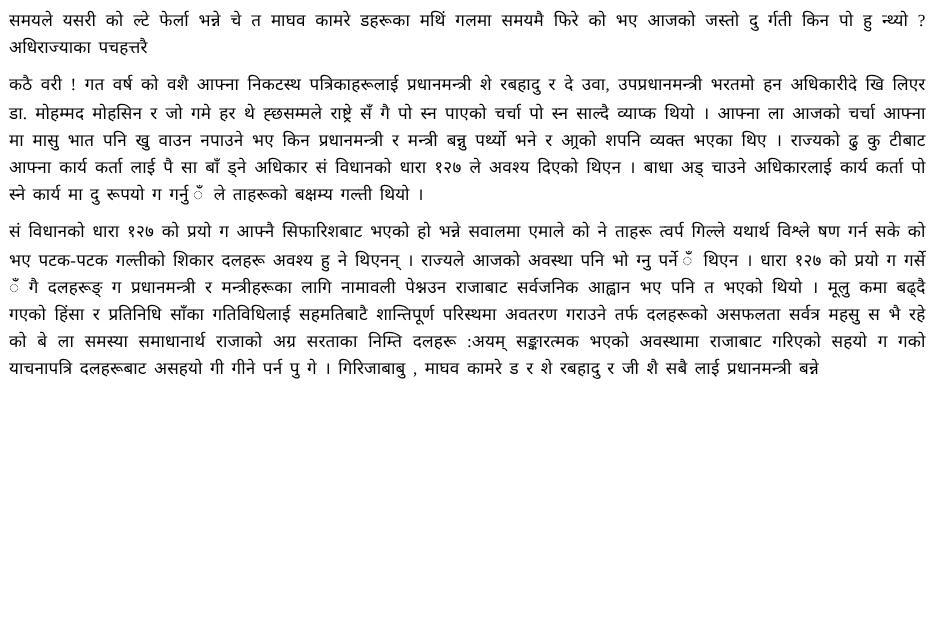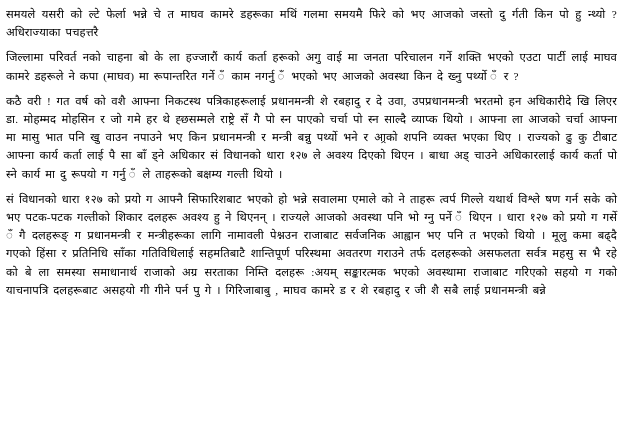--- a/index.html
+++ b/index.html
@@ -40,20 +40,19 @@
   }
 </style>
 </head>
 <body>
 
 <div class="page">
   <div class="doc">
 
     <p class="para first">समयले  यसरी को  ल्टे   फेर्ला  भन्ने   चे त माघव कामरे डहरूका  मथिं गलमा समयमै   फिरे को   भए  आजको  जस्तो   दु र्गती किन पो  हु न्थ्यो  ?  अधिराज्याका पचहत्तरै</p>
 
-    <p class="para">जिल्लामा  परिवर्त नको   चाहना बो के ला हज्जारौं    कार्य कर्ता  हरूको   अगु वाई मा जनता  परिचालन  गर्ने   शक्ति भएको   एउटा  पार्टी लाई  माघव  कामरे डहरूले   ने कपा  (माघव)  मा रूपान्तरित  गर्ने ँ  काम  नगर्नु ँ  भएको  भए  आजको   अवस्था किन दे ख्नु  पर्थ्यो ँ   र ?</p>
 
     <p class="para">कठै  वरी  !  गत  वर्ष को    वशै      आफ्ना  निकटस्थ  पत्रिकाहरूलाई   प्रधानमन्त्री  शे रबहादु र  दे उवा,  उपप्रधानमन्त्री  भरतमो हन  अधिकारीदे खि  लिएर   डा.  मोहम्मद  मोहसिन  र  जो  गमे हर  थे ह्छसम्मले   राष्ट्रे  सँ गै पो स्न पाएको  चर्चा  पो स्न  साल्दै  व्याप्क थियो  ।  आफ्ना ला आजको  चर्चा  आफ्ना  मा  मासु  भात  पनि खु वाउन  नपाउने    भए  किन प्रधानमन्त्री  र  मन्त्री  बन्नु  पर्थ्यो    भने  र  आ्रको  शपनि व्यक्त  भएका  थिए ।  राज्यको   ढु कु टीबाट  आफ्ना  कार्य कर्ता  लाई  पै सा बाँ ड्ने  अधिकार  सं विधानको   धारा १२७  ले    अवश्य  दिएको   थिएन ।  बाधा अड् चाउने  अधिकारलाई  कार्य कर्ता  पो स्ने   कार्य मा दु रूपयो ग  गर्नु ँ  ले  ताहरूको  बक्षम्य गल्ती थियो  ।</p>
 
     <p class="para">सं विधानको   धारा १२७ को   प्रयो ग आफ्नै   सिफारिशबाट भएको   हो  भन्ने   सवालमा एमाले को   ने ताहरू  त्वर्प  गिल्ले   यथार्थ  विश्ले षण  गर्न  सके को   भए  पटक-पटक  गल्तीको   शिकार  दलहरू  अवश्य  हु ने  थिएनन् ।  राज्यले  आजको   अवस्था पनि भो ग्नु  पर्ने ँ   थिएन ।  धारा १२७ को   प्रयो ग  गर्से ँ  गै  दलहरूङ् ग  प्रधानमन्त्री र  मन्त्रीहरूका  लागि  नामावली  पेश्नउन  राजाबाट सर्वजनिक  आह्वान  भए  पनि  त  भएको   थियो   ।  मूलु कमा  बढ्दै   गएको   हिंसा र प्रतिनिधि साँका गतिविधिलाई  सहमतिबाटै   शान्तिपूर्ण  परिस्थमा अवतरण  गराउने तर्फ  दलहरूको   असफलता  सर्वत्र  महसु स भै  रहे को   बे ला  समस्या समाधानार्थ  राजाको   अग्र  सरताका  निम्ति  दलहरू  :अयम्  सङ्कारत्मक  भएको   अवस्थामा  राजाबाट  गरिएको   सहयो ग  गको   याचनापत्रि  दलहरूबाट  असहयो गी  गीने  पर्न पु गे  ।  गिरिजाबाबु , माघव कामरे ड र शे रबहादु र जी शै  सबै  लाई प्रधानमन्त्री  बन्ने</p>
 
   </div>
 </div>
 
 </body></html>

